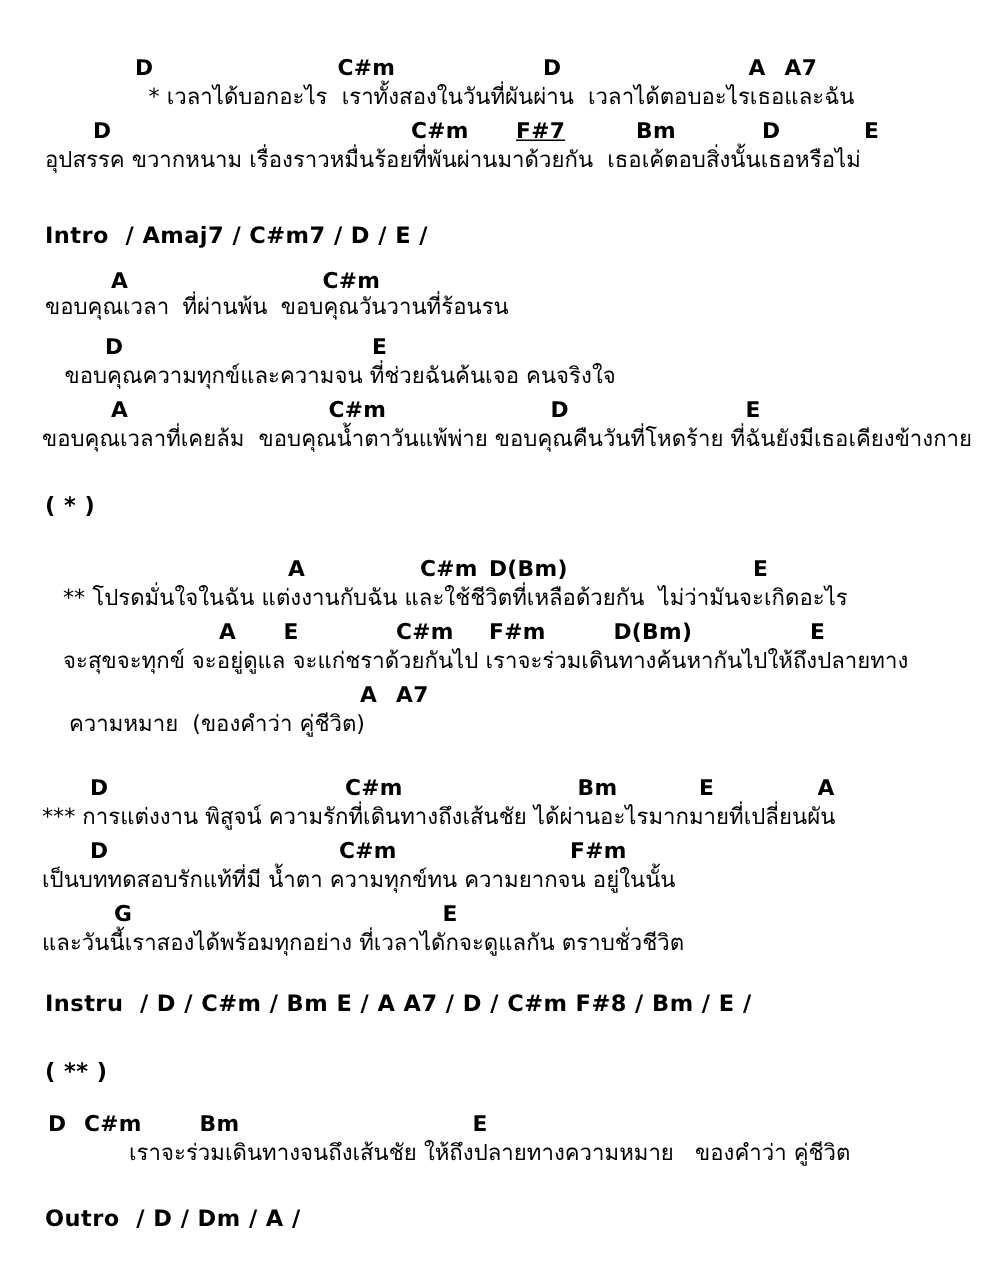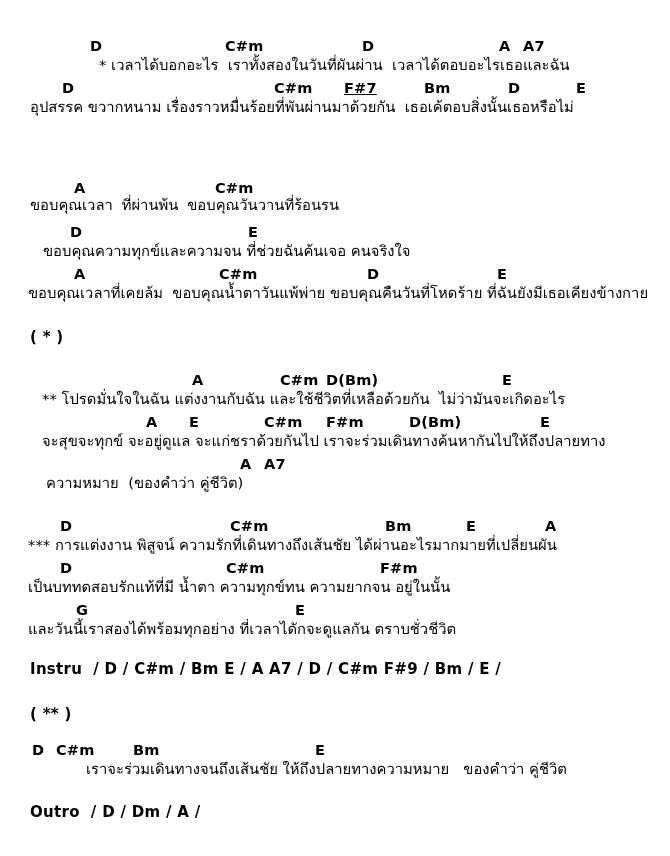--- a/index.html
+++ b/index.html
@@ -48,37 +48,38 @@
   }
 </style>
 </head>
 <body>
 
 <div id="sheet" style="background: rgb(255, 255, 255); color: rgb(0, 0, 0);">
     <div class="line chords" style="top: 38px;"><span class="chord" style="left: 90px;">D</span><span class="chord" style="left: 225px;">C#m</span><span class="chord" style="left: 362px;">D</span><span class="chord" style="left: 499px;">A</span><span class="chord" style="left: 523px;">A7</span></div>
     <div class="line lyric" style="top: 56px; left: 51px; margin-left: 48px;">* เวลาได้บอกอะไร  เราทั้งสองในวันที่ผันผ่าน  เวลาได้ตอบอะไรเธอและฉัน</div>
     <div class="line chords" style="top: 80px;"><span class="chord" style="left: 62px;">D</span><span class="chord" style="left: 274px;">C#m</span><span class="chord" style="left: 344px; text-decoration: underline;">F#7</span><span class="chord" style="left: 424px;">Bm</span><span class="chord" style="left: 508px;">D</span><span class="chord" style="left: 576px;">E</span></div>
     <div class="line lyric" style="top: 98px; left: 30px;">อุปสรรค ขวากหนาม เรื่องราวหมื่นร้อยที่พันผ่านมาด้วยกัน  เธอเค้ตอบสิ่งนั้นเธอหรือไม่</div>
+    <div class="line section" style="top: 148px; left: 30px;">Intro  / Amaj7 / C#m7 / D / E /</div>
     <div class="line chords" style="top: 180px;"><span class="chord" style="left: 74px;">A</span><span class="chord" style="left: 215px;">C#m</span></div>
     <div class="line lyric" style="top: 198px; left: 30px; font-family: Liberation Mono, monospace;">ขอบคุณเวลา ที่ผ่านพ้น ขอบคุณวันวานที่ร้อนรน</div>
     <div class="line chords" style="top: 224px;"><span class="chord" style="left: 70px;">D</span><span class="chord" style="left: 248px;">E</span></div>
     <div class="line lyric" style="top: 242px; left: 30px; margin-left: 13px;">ขอบคุณความทุกข์และความจน ที่ช่วยฉันค้นเจอ คนจริงใจ</div>
     <div class="line chords" style="top: 266px;"><span class="chord" style="left: 74px;">A</span><span class="chord" style="left: 219px;">C#m</span><span class="chord" style="left: 367px;">D</span><span class="chord" style="left: 497px;">E</span></div>
     <div class="line lyric" style="top: 284px; left: 28px;">ขอบคุณเวลาที่เคยล้ม  ขอบคุณน้ำตาวันแพ้พ่าย ขอบคุณคืนวันที่โหดร้าย ที่ฉันยังมีเธอเคียงข้างกาย</div>
     <div class="line section" style="top: 328px; left: 30px;">( * )</div>
     <div class="line chords" style="top: 372px;"><span class="chord" style="left: 192px;">A</span><span class="chord" style="left: 280px;">C#m</span><span class="chord" style="left: 326px;">D(Bm)</span><span class="chord" style="left: 502px;">E</span></div>
     <div class="line lyric" style="top: 390px; left: 42px;">** โปรดมั่นใจในฉัน แต่งงานกับฉัน และใช้ชีวิตที่เหลือด้วยกัน  ไม่ว่ามันจะเกิดอะไร</div>
     <div class="line chords" style="top: 414px;"><span class="chord" style="left: 146px;">A</span><span class="chord" style="left: 189px;">E</span><span class="chord" style="left: 264px;">C#m</span><span class="chord" style="left: 326px;">F#m</span><span class="chord" style="left: 409px;">D(Bm)</span><span class="chord" style="left: 540px;">E</span></div>
     <div class="line lyric" style="top: 432px; left: 42px; text-align: center;">จะสุขจะทุกข์ จะอยู่ดูแล จะแก่ชราด้วยกันไป เราจะร่วมเดินทางค้นหากันไปให้ถึงปลายทาง</div>
     <div class="line chords" style="top: 456px;"><span class="chord" style="left: 240px;">A</span><span class="chord" style="left: 264px;">A7</span></div>
     <div class="line lyric" style="top: 474px; left: 46px;">ความหมาย  (ของคำว่า คู่ชีวิต)</div>
     <div class="line chords" style="top: 518px;"><span class="chord" style="left: 60px;">D</span><span class="chord" style="left: 230px;">C#m</span><span class="chord" style="left: 385px;">Bm</span><span class="chord" style="left: 466px;">E</span><span class="chord" style="left: 545px;">A</span></div>
     <div class="line lyric" style="top: 536px; left: 28px;">*** การแต่งงาน พิสูจน์ ความรักที่เดินทางถึงเส้นชัย ได้ผ่านอะไรมากมายที่เปลี่ยนผัน</div>
     <div class="line chords" style="top: 560px;"><span class="chord" style="left: 60px;">D</span><span class="chord" style="left: 226px;">C#m</span><span class="chord" style="left: 380px;">F#m</span></div>
     <div class="line lyric" style="top: 578px; left: 28px;">เป็นบททดสอบรักแท้ที่มี น้ำตา ความทุกข์ทน ความยากจน อยู่ในนั้น</div>
     <div class="line chords" style="top: 602px;"><span class="chord" style="left: 76px;">G</span><span class="chord" style="left: 295px;">E</span></div>
     <div class="line lyric" style="top: 620px; left: 28px;">และวันนี้เราสองได้พร้อมทุกอย่าง ที่เวลาไดักจะดูแลกัน ตราบชั่วชีวิต</div>
-    <div class="line section" style="top: 660px; left: 30px;">Instru  / D / C#m / Bm E / A A7 / D / C#m F#9 / Bm / E /</div>
+    <div class="line section" style="top: 660px; left: 30px;">Instru  / D / C#m / Bm E / A A7 / D / C#m F#8 / Bm / E /</div>
     <div class="line section" style="top: 705px; left: 30px;">( ** )</div>
     <div class="line chords" style="top: 742px;"><span class="chord" style="left: 32px;">D</span><span class="chord" style="left: 56px;">C#m</span><span class="chord" style="left: 133px;">Bm</span><span class="chord" style="left: 315px;">E</span></div>
     <div class="line section" style="top: 803px; left: 30px;">Outro  / D / Dm / A /</div>
     <div class="line lyric" style="top: 760px; left: 86px;">เราจะร่วมเดินทางจนถึงเส้นชัย ให้ถึงปลายทางความหมาย   ของคำว่า คู่ชีวิต</div>
   </div>
 
 </body></html>

